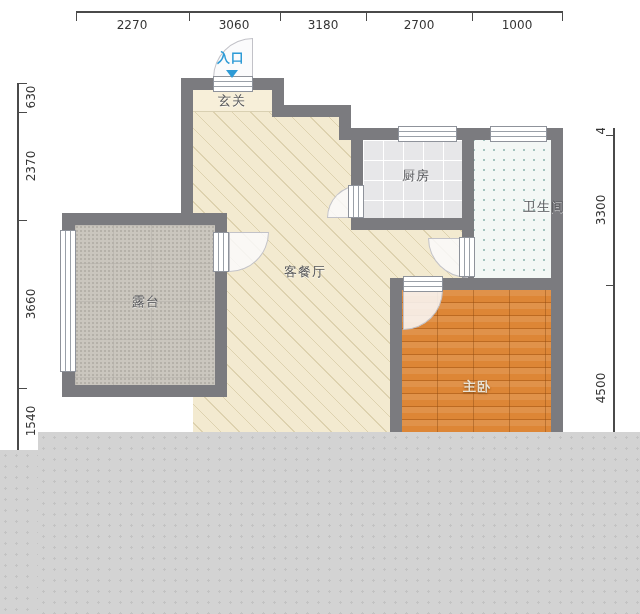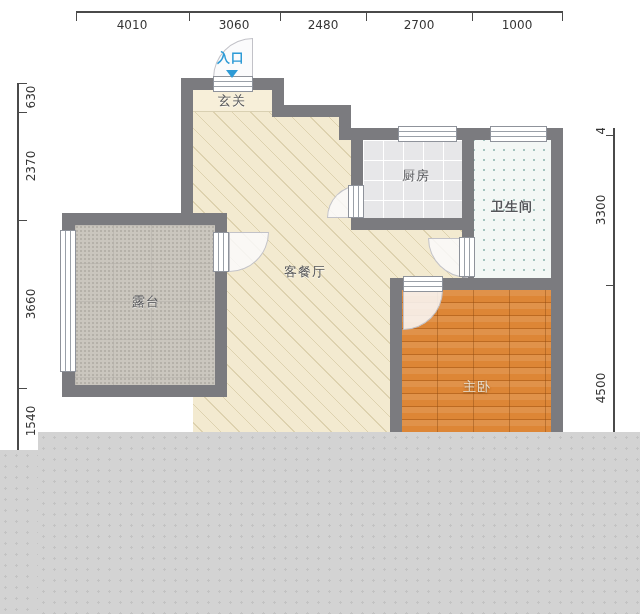--- a/index.html
+++ b/index.html
@@ -88,23 +88,23 @@
 
 <div id="stage">
 
   <div class="dim-line" style="left:76px;top:11px;width:487px;height:2px;"></div>
   <div class="tick" style="left:76px;top:12px;width:1px;height:9px;"></div>
   <div class="tick" style="left:189px;top:12px;width:1px;height:9px;"></div>
   <div class="tick" style="left:280px;top:12px;width:1px;height:9px;"></div>
   <div class="tick" style="left:366px;top:12px;width:1px;height:9px;"></div>
   <div class="tick" style="left:472px;top:12px;width:1px;height:9px;"></div>
   <div class="tick" style="left:562px;top:12px;width:1px;height:9px;"></div>
-  <div class="dim-label" style="left:132px;top:25px;">4010</div>
+  <div class="dim-label" style="left:132px;top:25px;">2270</div>
   <div class="dim-label" style="left:234px;top:25px;">3060</div>
-  <div class="dim-label" style="left:323px;top:25px;">2480</div>
+  <div class="dim-label" style="left:323px;top:25px;">3180</div>
   <div class="dim-label" style="left:419px;top:25px;">2700</div>
   <div class="dim-label" style="left:517px;top:25px;">1000</div>
 
   <div class="dim-line" style="left:17px;top:83px;width:2px;height:367px;"></div>
   <div class="tick" style="left:18px;top:83px;width:9px;height:1px;"></div>
   <div class="tick" style="left:18px;top:112px;width:9px;height:1px;"></div>
   <div class="tick" style="left:18px;top:220px;width:9px;height:1px;"></div>
   <div class="tick" style="left:18px;top:388px;width:9px;height:1px;"></div>
   <div class="dim-label rot" style="left:31px;top:97px;">630</div>
   <div class="dim-label rot" style="left:31px;top:166px;">2370</div>
@@ -161,21 +161,21 @@
   <div class="win-v" style="left:60px;top:230px;width:16px;height:142px;"></div>
   <div class="win-v" style="left:213px;top:232px;width:16px;height:40px;"></div>
   <div class="win-v" style="left:348px;top:185px;width:16px;height:33px;"></div>
   <div class="win-v" style="left:459px;top:237px;width:16px;height:40px;"></div>
   <div class="win-h" style="left:403px;top:276px;width:40px;height:16px;"></div>
 
   <div class="entry-label" style="left:231px;top:58px;">入口</div>
   <div class="entry-tri" style="left:232px;top:74px;"></div>
   <div class="room-label" style="left:232px;top:101px;">玄关</div>
   <div class="room-label" style="left:416px;top:176px;">厨房</div>
-  <div class="room-label" style="left:512px;top:207px;font-weight:bold;">卫生间</div>
+  <div class="room-label" style="left:544px;top:207px;">卫生间</div>
   <div class="room-label" style="left:305px;top:272px;">客餐厅</div>
   <div class="room-label" style="left:146px;top:302px;">露台</div>
-  <div class="room-label bed" style="left:477px;top:387px;">主卧</div>
+  <div class="room-label bed" style="left:477px;top:387px;font-weight:bold;">主卧</div>
 
   <div class="grayband" style="left:38px;top:432px;width:602px;height:182px;"></div>
   <div class="grayband" style="left:0px;top:450px;width:38px;height:164px;"></div>
 
 </div>
 
 </body></html>

